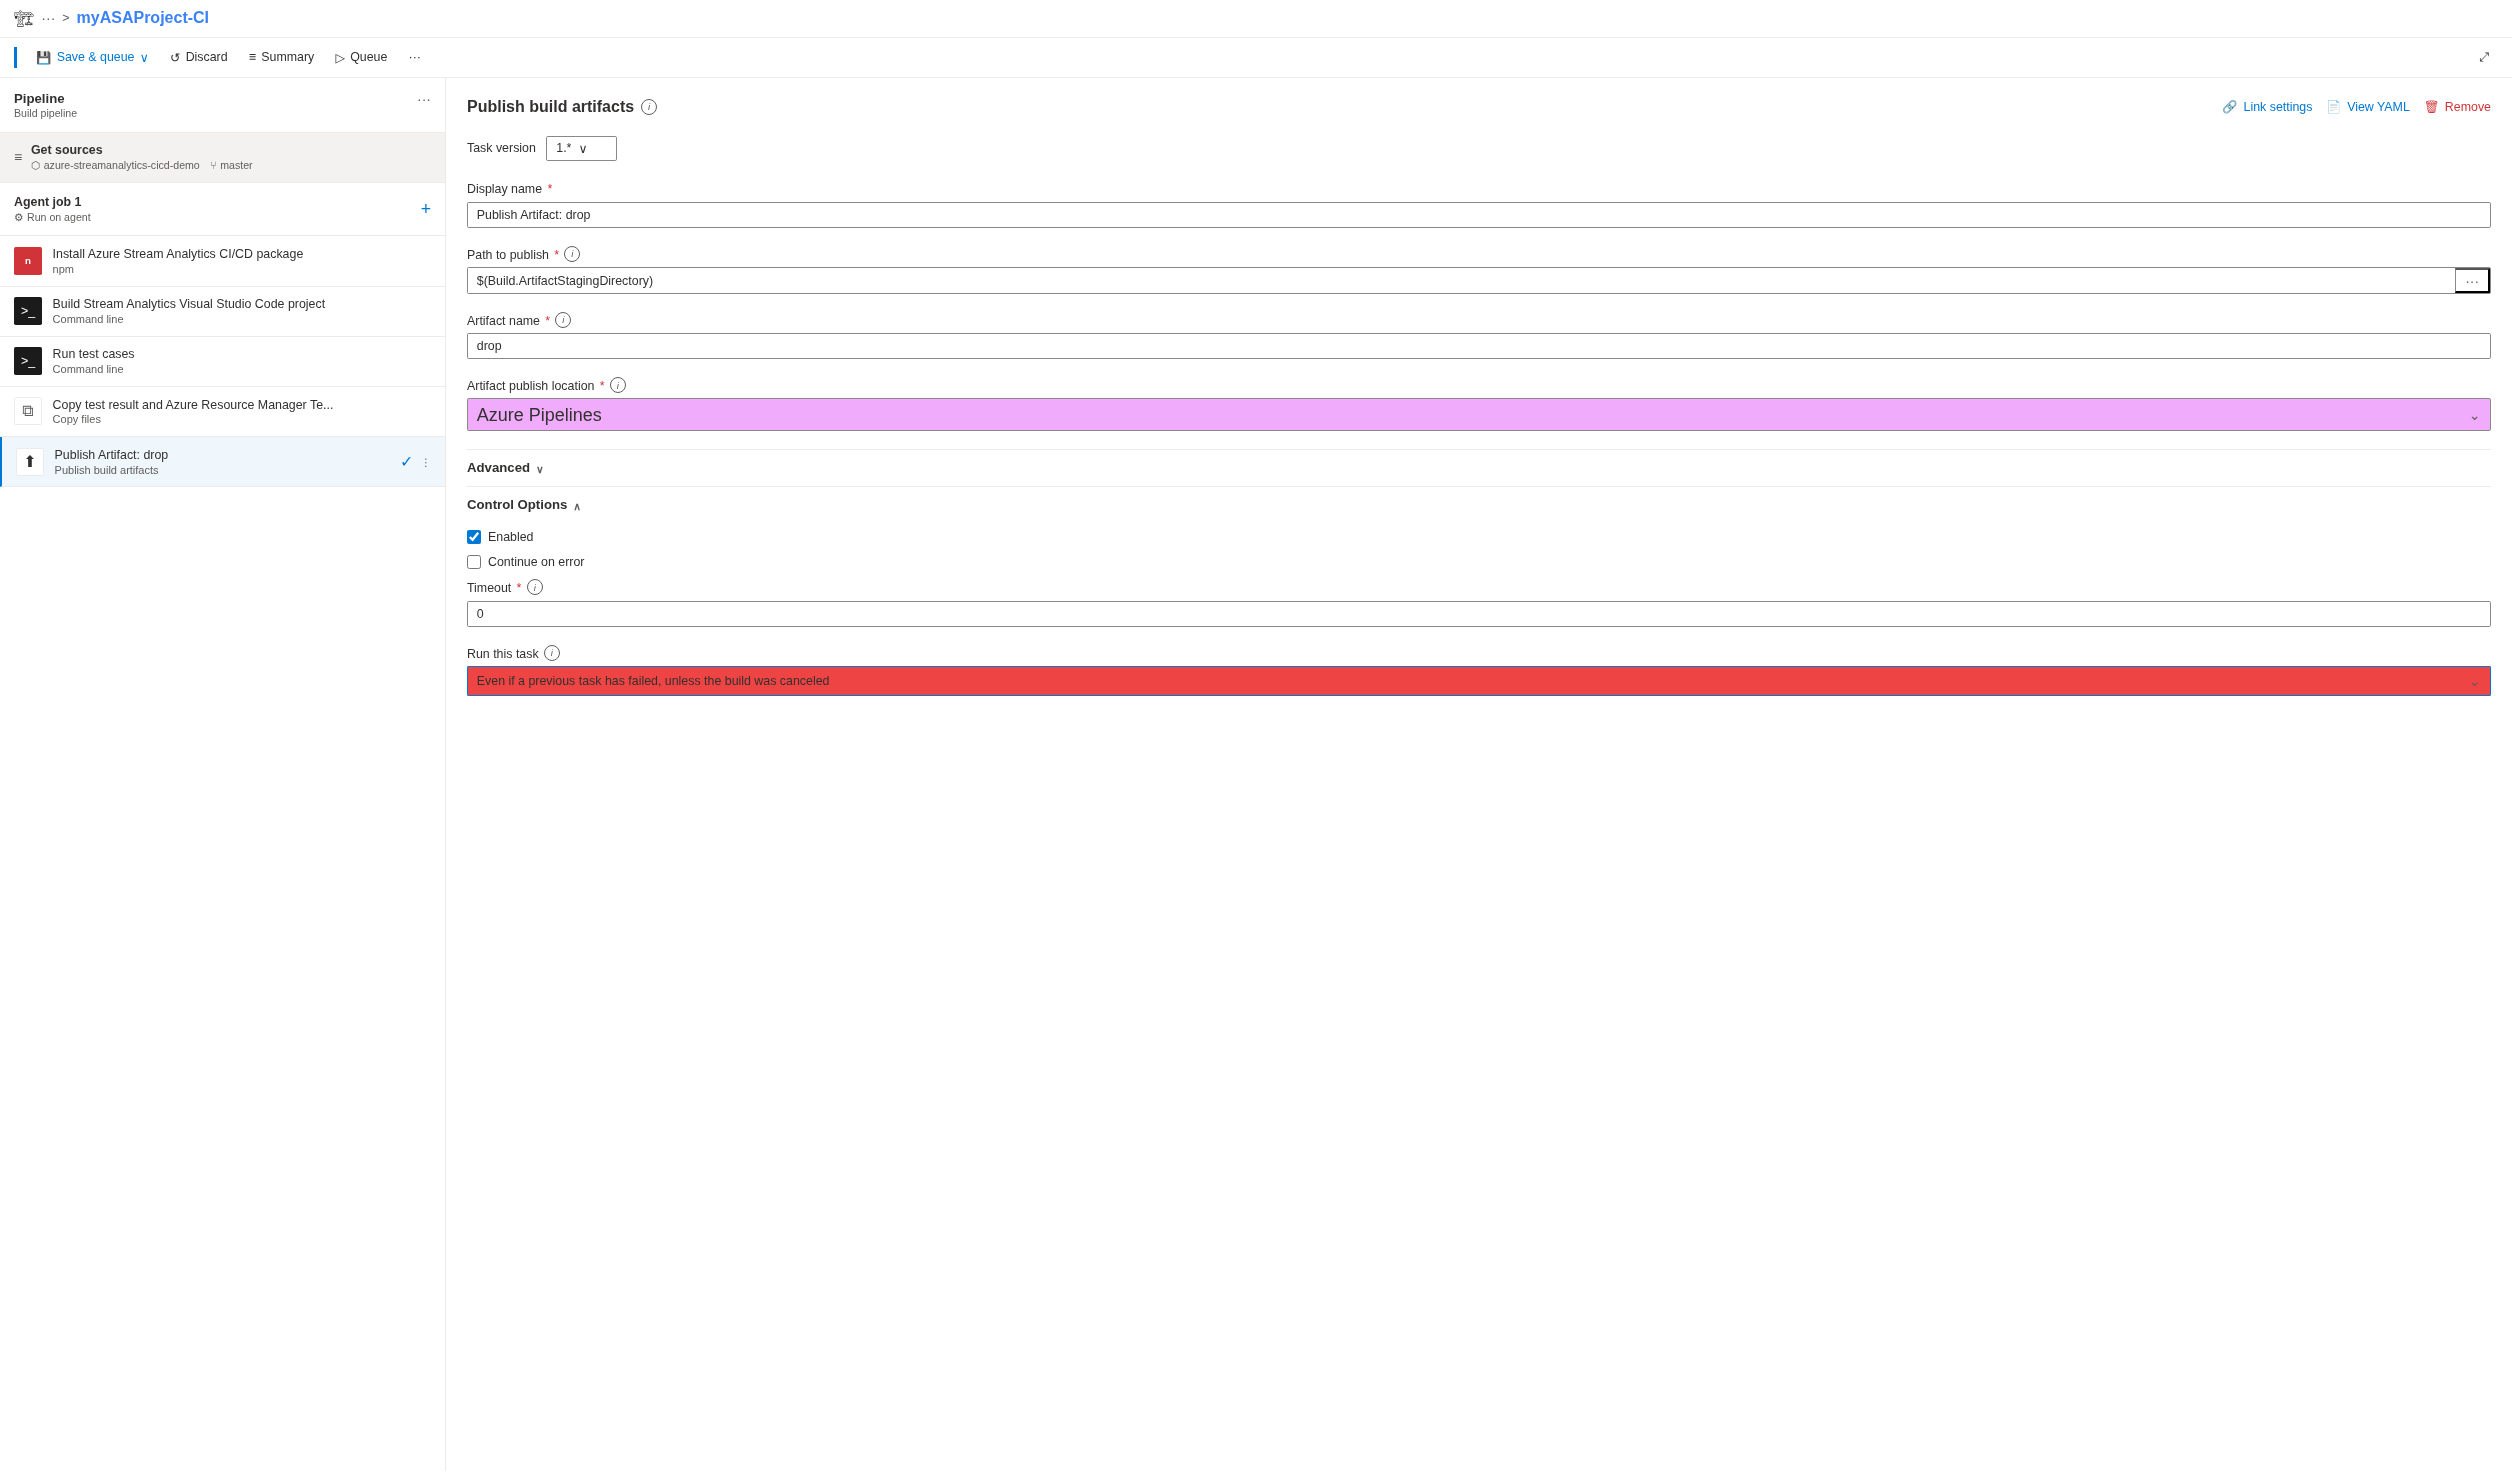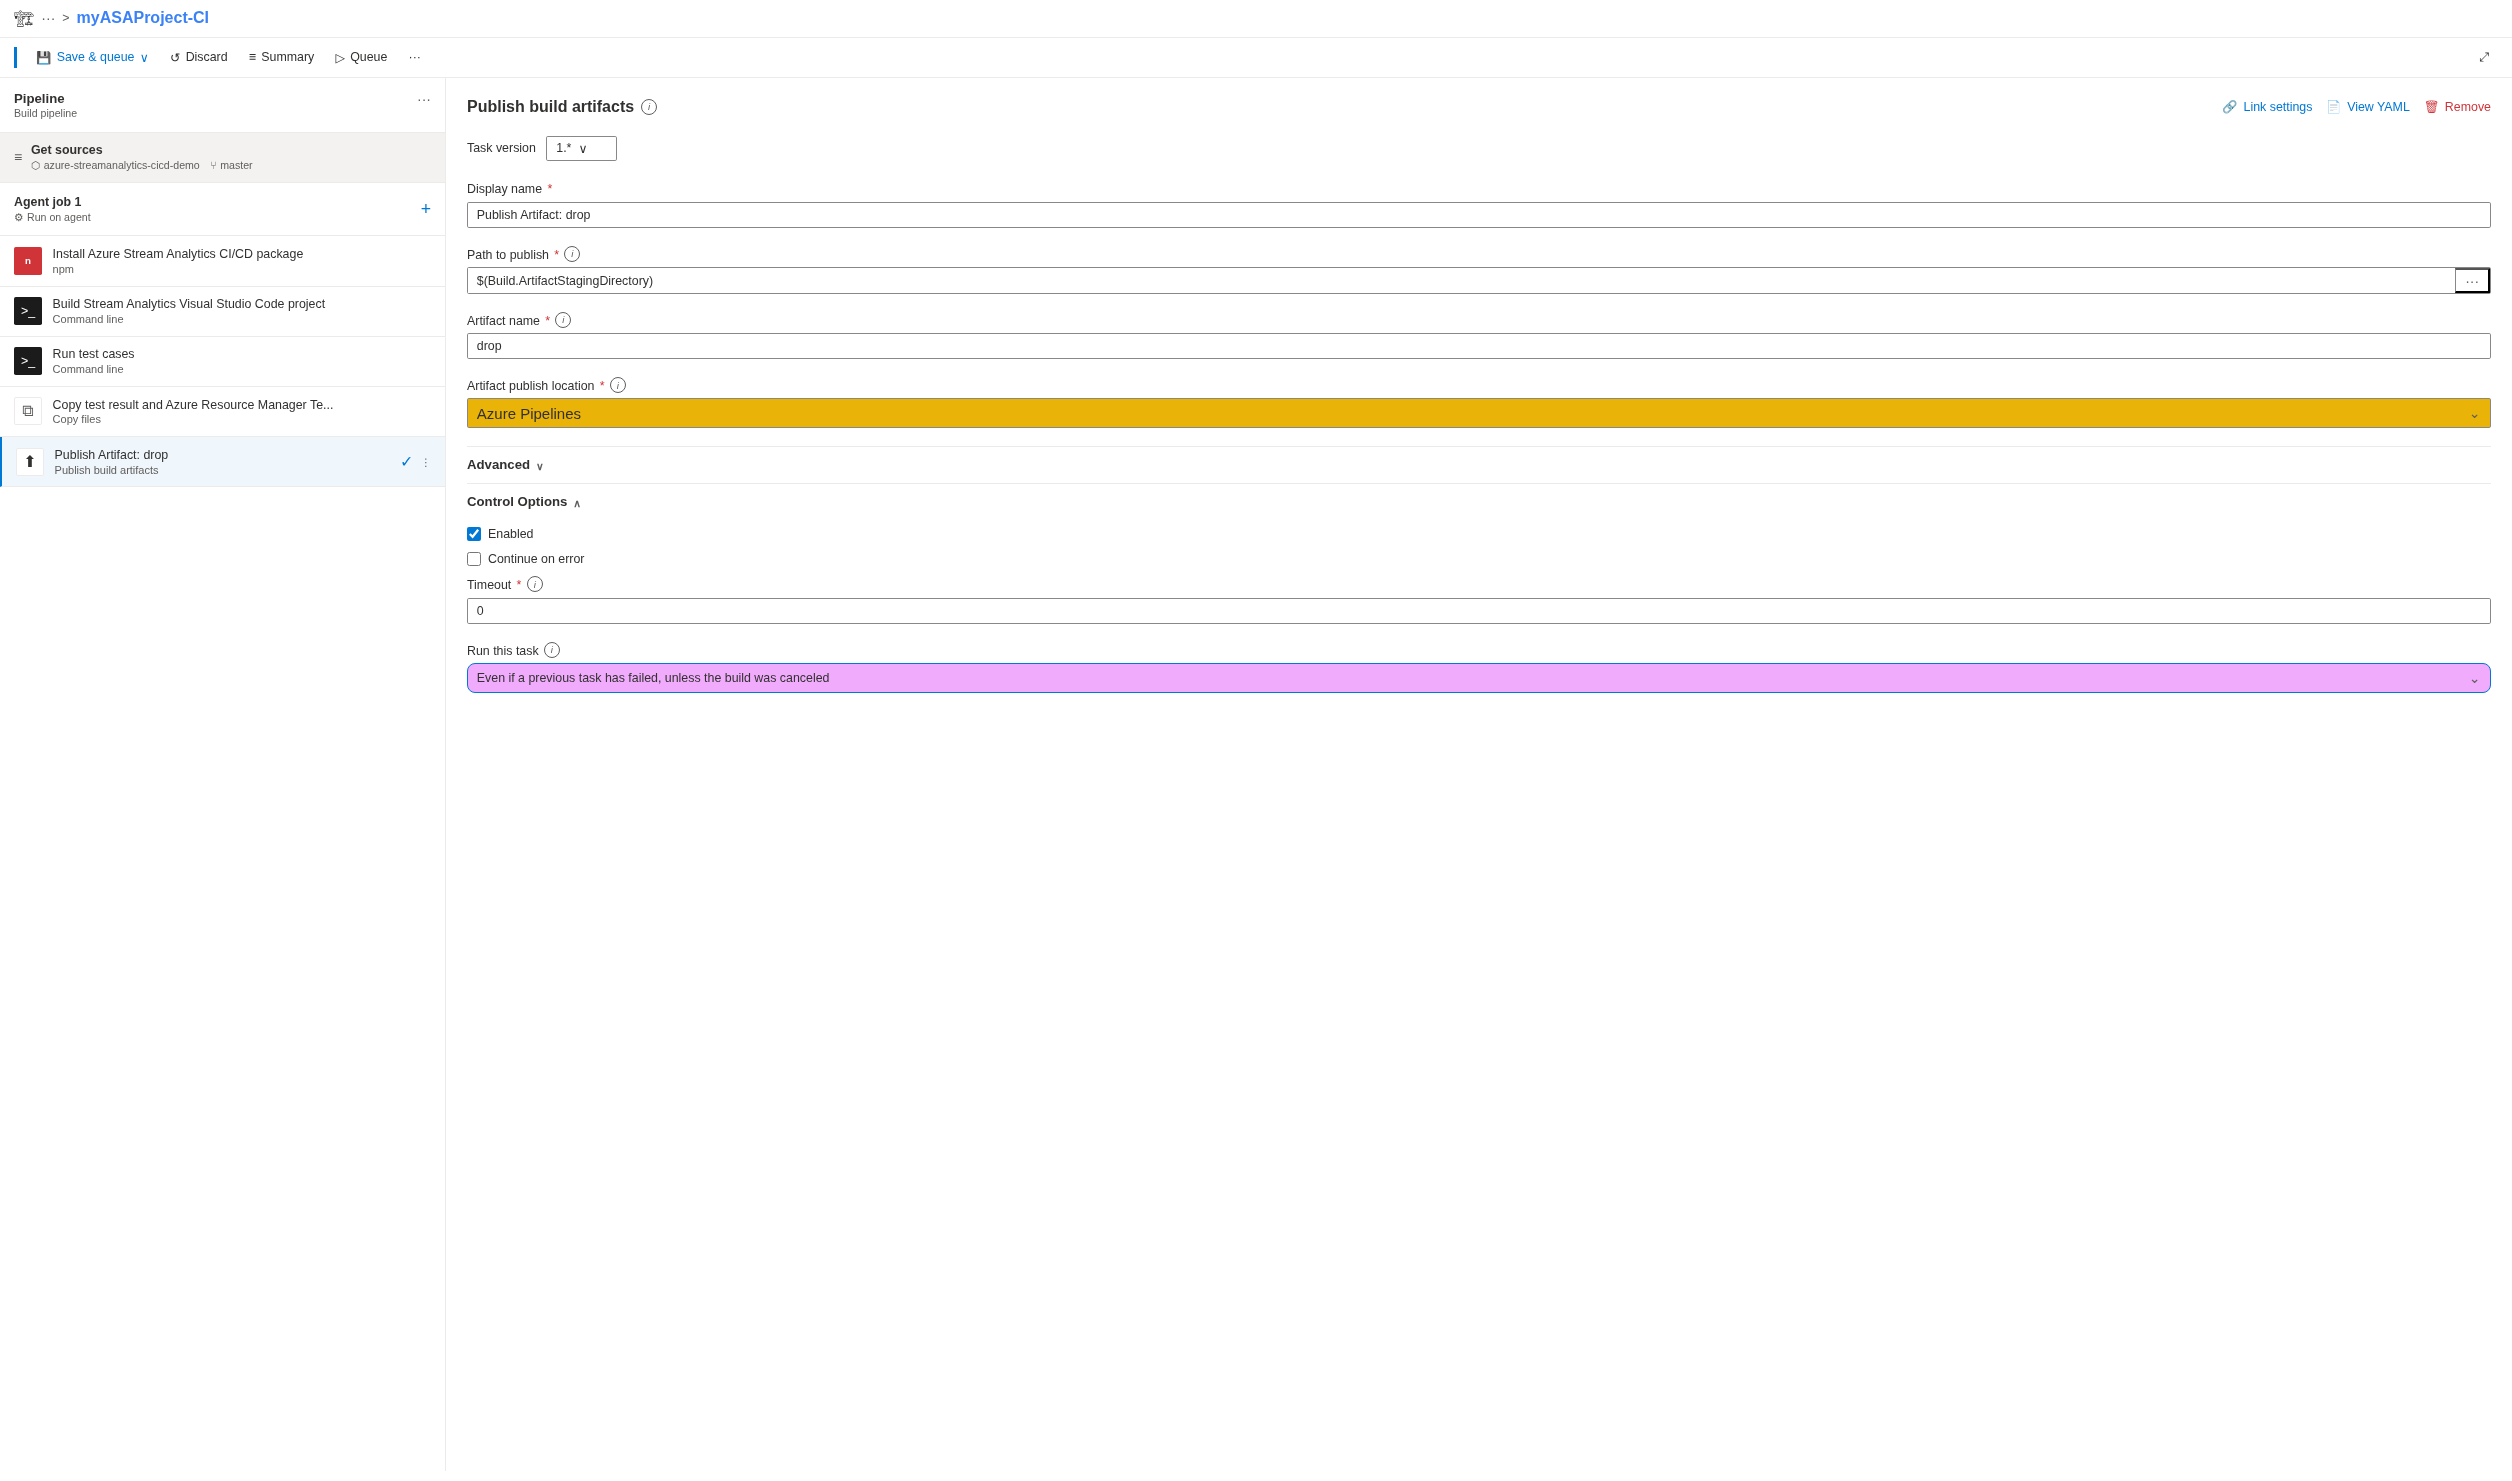--- a/index.html
+++ b/index.html
@@ -223,23 +223,23 @@
       cursor: pointer;
       font-size: 14px;
       color: #605e5c;
     }
 
     .form-select {
       width: 100%;
       padding: 5.3px 8.8px;
       border: 0.9px solid #8a8886;
       border-radius: 1.8px;
-      font-size: 15px;
+      font-size: 18px;
       color: #323130;
-      background: #eab308;
+      background: #f0abfc;
       outline: none;
       appearance: none;
       cursor: pointer;
     }
     .select-wrapper {
       position: relative;
     }
     .select-wrapper::after {
       content: '⌄';
       position: absolute;
@@ -282,24 +282,24 @@
 
     .timeout-row { margin-bottom: 17.7px; }
 
     .run-task-select-wrapper {
       position: relative;
     }
     .run-task-select {
       width: 100%;
       padding: 7px 32px 7px 8.8px;
       border: 1.8px solid #0078d4;
-      border-radius: 8px;
+      border-radius: 1px;
       font-size: 12.4px;
       color: #323130;
-      background: #f0abfc;
+      background: #ef4444;
       outline: none;
       appearance: none;
       cursor: pointer;
     }
     .run-task-select-wrapper::after {
       content: '⌄';
       position: absolute;
       right: 10.6px;
       top: 50%;
       transform: translateY(-50%);

